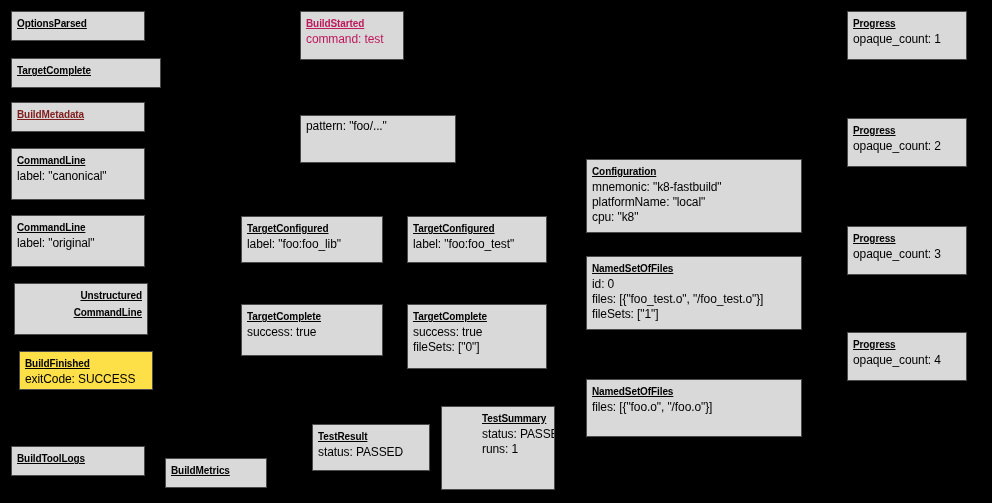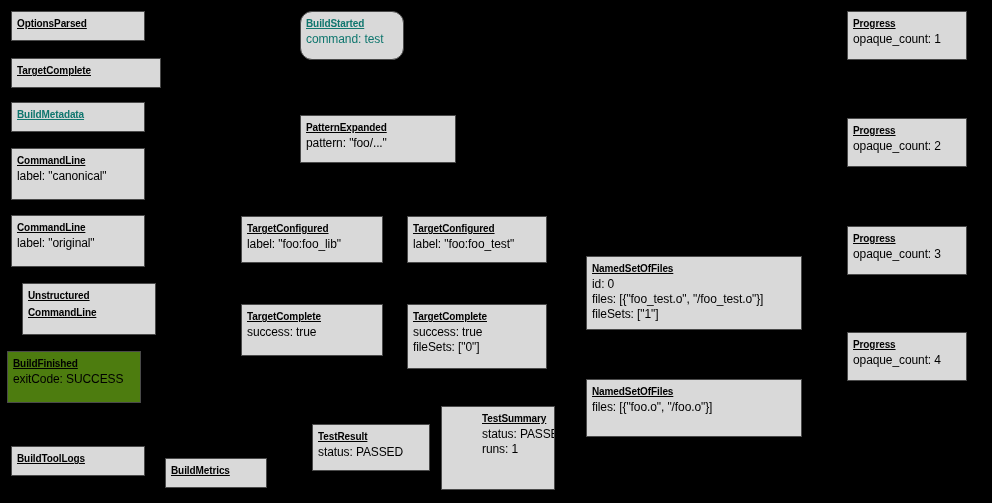--- a/index.html
+++ b/index.html
@@ -45,45 +45,50 @@
     letter-spacing: -0.1px;
   }
 </style>
 </head>
 <body>
 
 <div id="canvas" style="background: rgb(0, 0, 0);">
     <div class="node" style="left: 11px; top: 11px; width: 134px; height: 30px; background: rgb(217, 217, 217); border-color: rgb(74, 74, 74); color: rgb(0, 0, 0);">
       <span class="node-title">OptionsParsed</span>
     </div>
-    <div class="node" style="left: 300px; top: 11px; width: 104px; height: 49px; background: rgb(217, 217, 217); border-color: rgb(74, 74, 74); color: #0f766e; border-radius: 12px;">
+    <div class="node" style="left: 300px; top: 11px; width: 104px; height: 49px; background: rgb(217, 217, 217); border-color: rgb(74, 74, 74); color: #be185d;">
       <span class="node-title">BuildStarted</span>
       <span class="node-field">command: test</span>
     </div>
     <div class="node" style="left: 847px; top: 11px; width: 120px; height: 49px; background: rgb(217, 217, 217); border-color: rgb(74, 74, 74); color: rgb(0, 0, 0);">
       <span class="node-title">Progress</span>
       <span class="node-field">opaque_count: 1</span>
     </div>
     <div class="node" style="left: 11px; top: 58px; width: 150px; height: 30px; background: rgb(217, 217, 217); border-color: rgb(74, 74, 74); color: rgb(0, 0, 0);">
       <span class="node-title">TargetComplete</span>
     </div>
-    <div class="node" style="left: 11px; top: 102px; width: 134px; height: 30px; background: rgb(217, 217, 217); border-color: rgb(74, 74, 74); color: #0f766e;">
+    <div class="node" style="left: 11px; top: 102px; width: 134px; height: 30px; background: rgb(217, 217, 217); border-color: rgb(74, 74, 74); color: #7f1d1d;">
       <span class="node-title">BuildMetadata</span>
     </div>
     <div class="node" style="left: 300px; top: 115px; width: 156px; height: 48px; background: rgb(217, 217, 217); border-color: rgb(74, 74, 74); color: rgb(0, 0, 0);">
-      <span class="node-title">PatternExpanded</span>
       <span class="node-field">pattern: "foo/..."</span>
     </div>
     <div class="node" style="left: 847px; top: 118px; width: 120px; height: 49px; background: rgb(217, 217, 217); border-color: rgb(74, 74, 74); color: rgb(0, 0, 0);">
       <span class="node-title">Progress</span>
       <span class="node-field">opaque_count: 2</span>
     </div>
     <div class="node" style="left: 11px; top: 148px; width: 134px; height: 52px; background: rgb(217, 217, 217); border-color: rgb(74, 74, 74); color: rgb(0, 0, 0);">
       <span class="node-title">CommandLine</span>
       <span class="node-field">label: "canonical"</span>
+    </div>
+    <div class="node" style="left: 586px; top: 159px; width: 216px; height: 74px; background: rgb(217, 217, 217); border-color: rgb(74, 74, 74); color: rgb(0, 0, 0);">
+      <span class="node-title">Configuration</span>
+      <span class="node-field">mnemonic: "k8-fastbuild"</span>
+      <span class="node-field">platformName: "local"</span>
+      <span class="node-field">cpu: "k8"</span>
     </div>
     <div class="node" style="left: 241px; top: 216px; width: 142px; height: 47px; background: rgb(217, 217, 217); border-color: rgb(74, 74, 74); color: rgb(0, 0, 0);">
       <span class="node-title">TargetConfigured</span>
       <span class="node-field">label: "foo:foo_lib"</span>
     </div>
     <div class="node" style="left: 407px; top: 216px; width: 140px; height: 47px; background: rgb(217, 217, 217); border-color: rgb(74, 74, 74); color: rgb(0, 0, 0);">
       <span class="node-title">TargetConfigured</span>
       <span class="node-field">label: "foo:foo_test"</span>
     </div>
     <div class="node" style="left: 11px; top: 215px; width: 134px; height: 52px; background: rgb(217, 217, 217); border-color: rgb(74, 74, 74); color: rgb(0, 0, 0);">
@@ -93,37 +98,37 @@
     <div class="node" style="left: 847px; top: 226px; width: 120px; height: 49px; background: rgb(217, 217, 217); border-color: rgb(74, 74, 74); color: rgb(0, 0, 0);">
       <span class="node-title">Progress</span>
       <span class="node-field">opaque_count: 3</span>
     </div>
     <div class="node" style="left: 586px; top: 256px; width: 216px; height: 74px; background: rgb(217, 217, 217); border-color: rgb(74, 74, 74); color: rgb(0, 0, 0);">
       <span class="node-title">NamedSetOfFiles</span>
       <span class="node-field">id: 0</span>
       <span class="node-field">files: [{"foo_test.o", "/foo_test.o"}]</span>
       <span class="node-field">fileSets: ["1"]</span>
     </div>
-    <div class="node" style="left: 22px; top: 283px; width: 134px; height: 52px; background: rgb(217, 217, 217); border-color: rgb(74, 74, 74); color: rgb(0, 0, 0);">
+    <div class="node" style="left: 14px; top: 283px; width: 134px; height: 52px; background: rgb(217, 217, 217); border-color: rgb(74, 74, 74); color: rgb(0, 0, 0); text-align: right;">
       <span class="node-title wrap">Unstructured CommandLine</span>
     </div>
     <div class="node" style="left: 241px; top: 304px; width: 142px; height: 52px; background: rgb(217, 217, 217); border-color: rgb(74, 74, 74); color: rgb(0, 0, 0);">
       <span class="node-title">TargetComplete</span>
       <span class="node-field">success: true</span>
     </div>
     <div class="node" style="left: 407px; top: 304px; width: 140px; height: 65px; background: rgb(217, 217, 217); border-color: rgb(74, 74, 74); color: rgb(0, 0, 0);">
       <span class="node-title">TargetComplete</span>
       <span class="node-field">success: true</span>
       <span class="node-field">fileSets: ["0"]</span>
     </div>
     <div class="node" style="left: 847px; top: 332px; width: 120px; height: 49px; background: rgb(217, 217, 217); border-color: rgb(74, 74, 74); color: rgb(0, 0, 0);">
       <span class="node-title">Progress</span>
       <span class="node-field">opaque_count: 4</span>
     </div>
-    <div class="node" style="left: 7px; top: 351px; width: 134px; height: 52px; background: #4d7c0f; border-color: rgb(74, 74, 74); color: rgb(0, 0, 0);">
+    <div class="node" style="left: 19px; top: 351px; width: 134px; height: 39px; background: #fde047; border-color: rgb(74, 74, 74); color: rgb(0, 0, 0);">
       <span class="node-title">BuildFinished</span>
       <span class="node-field">exitCode: SUCCESS</span>
     </div>
     <div class="node" style="left: 586px; top: 379px; width: 216px; height: 58px; background: rgb(217, 217, 217); border-color: rgb(74, 74, 74); color: rgb(0, 0, 0);">
       <span class="node-title">NamedSetOfFiles</span>
       <span class="node-field">files: [{"foo.o", "/foo.o"}]</span>
     </div>
     <div class="node" style="left: 441px; top: 406px; width: 114px; height: 84px; background: rgb(217, 217, 217); border-color: rgb(74, 74, 74); color: rgb(0, 0, 0); padding-left: 40px;">
       <span class="node-title">TestSummary</span>
       <span class="node-field">status: PASSED</span>

